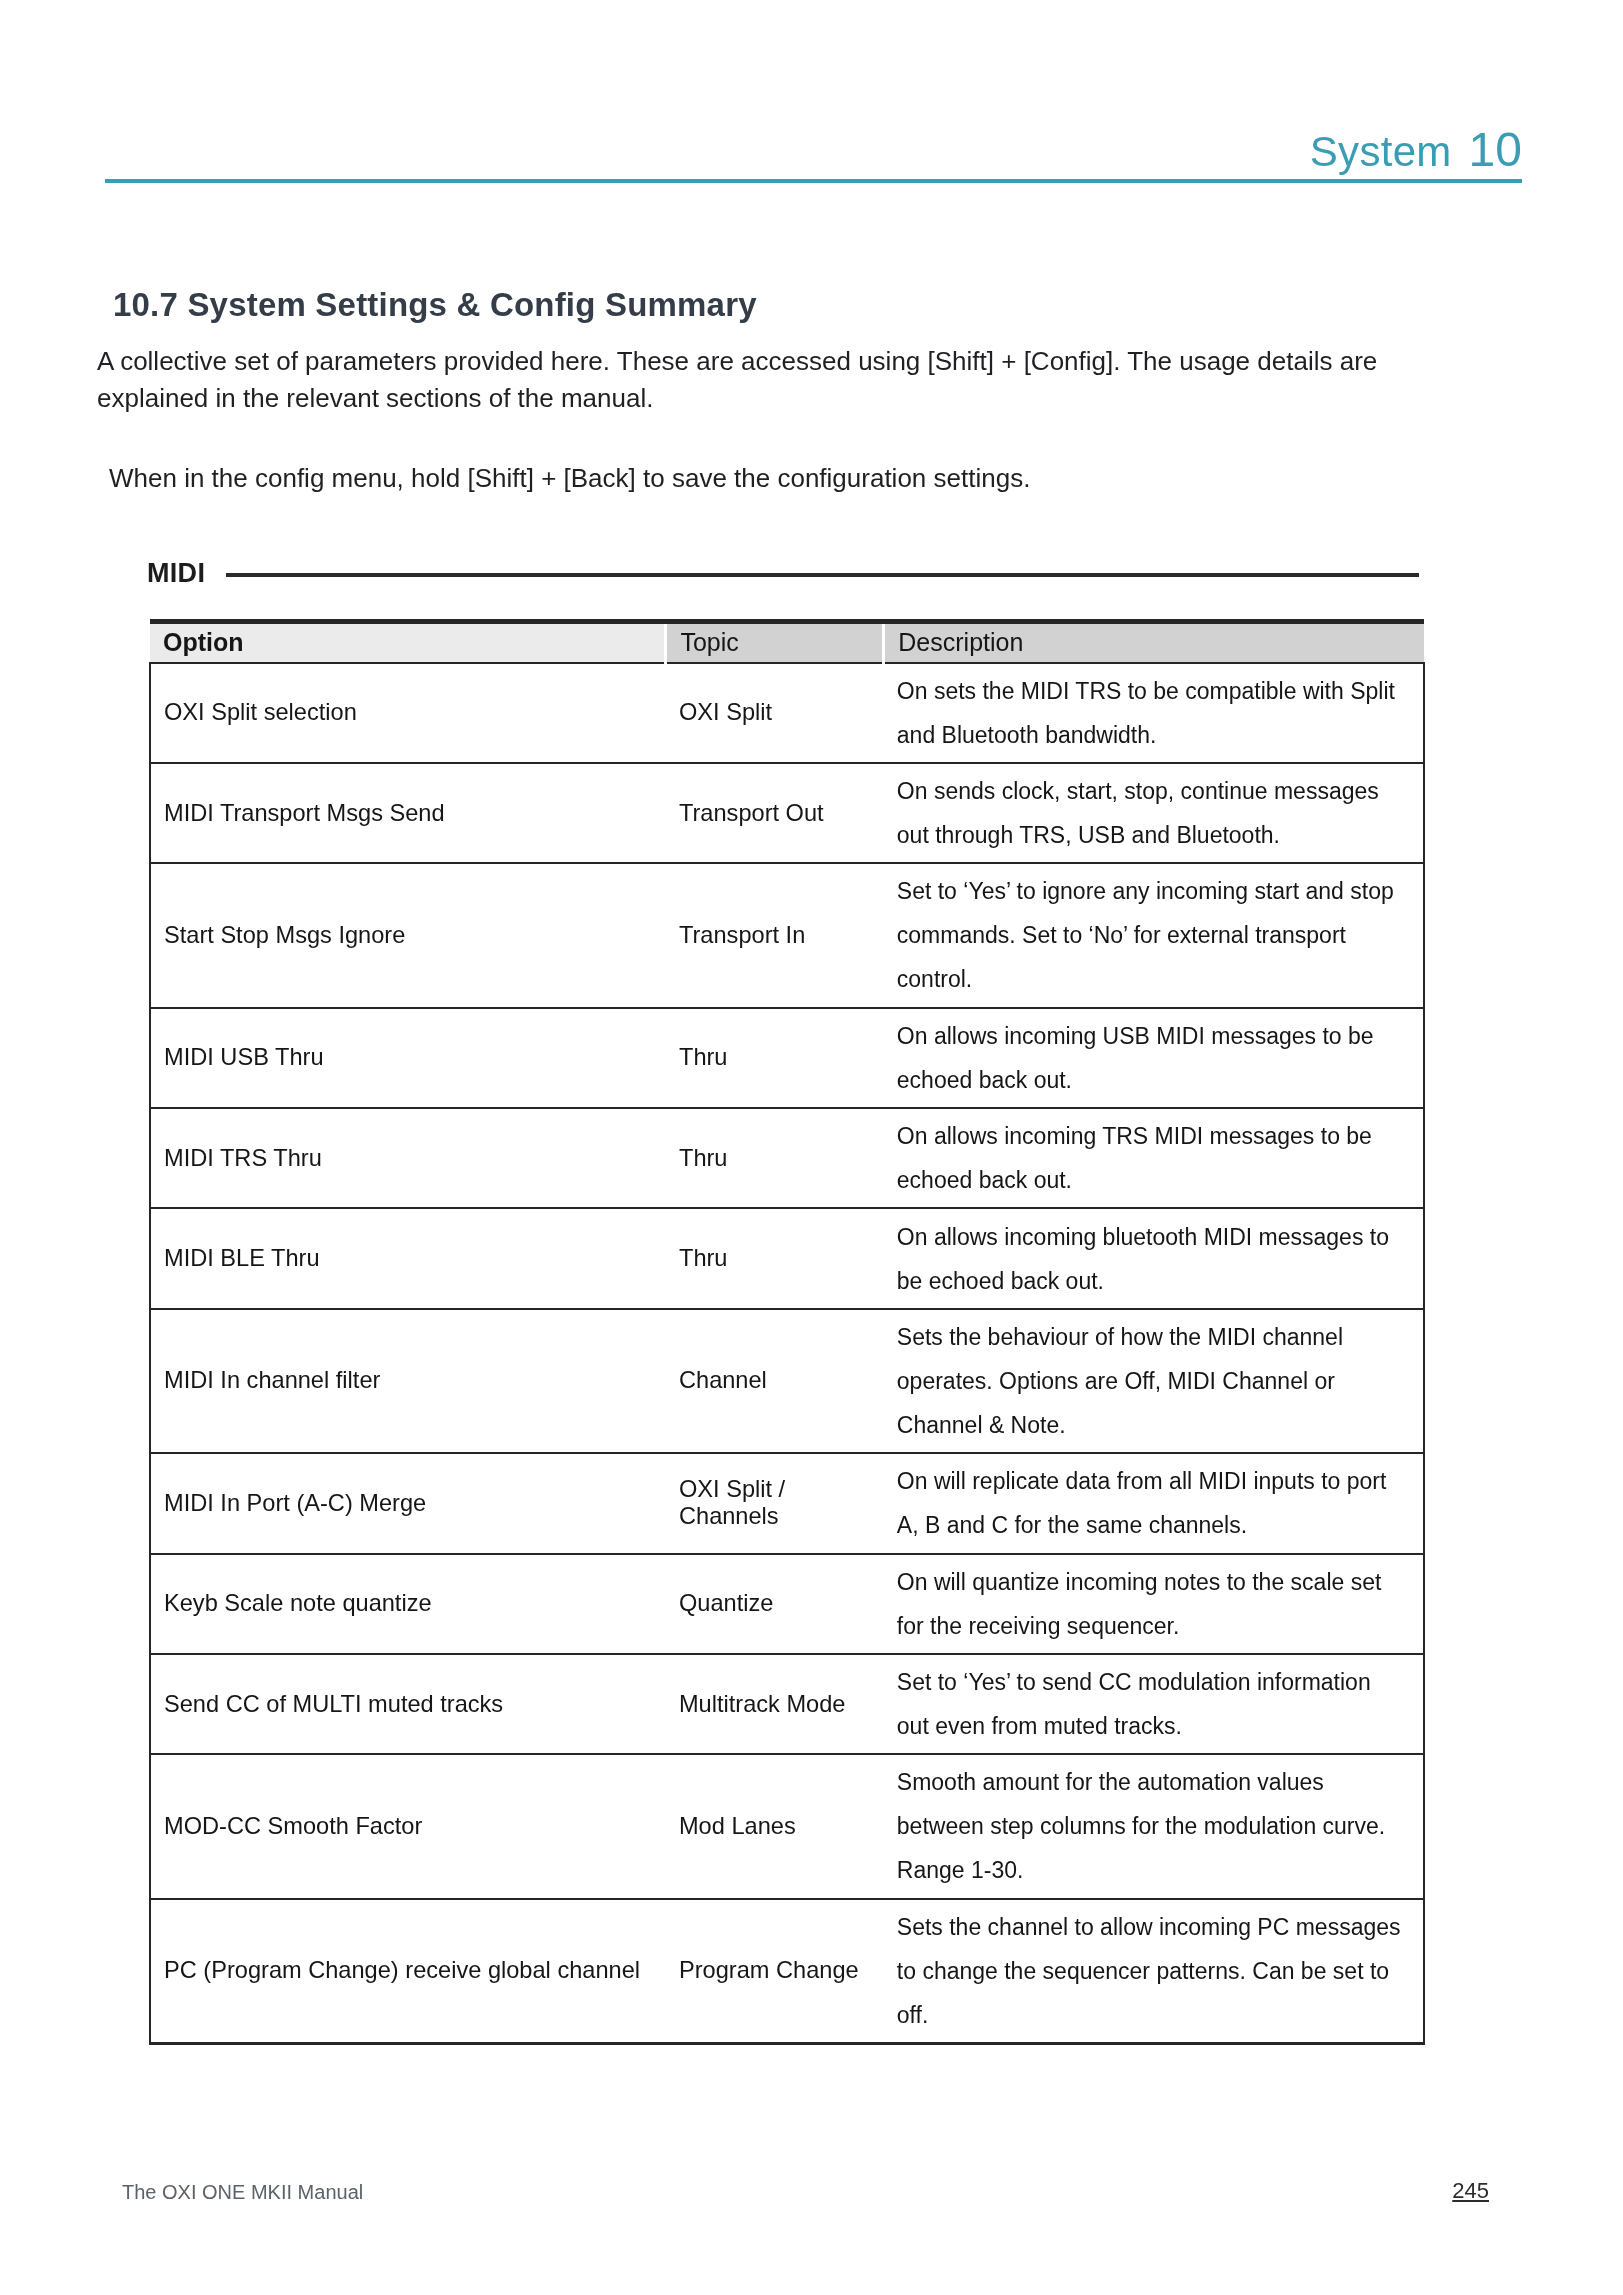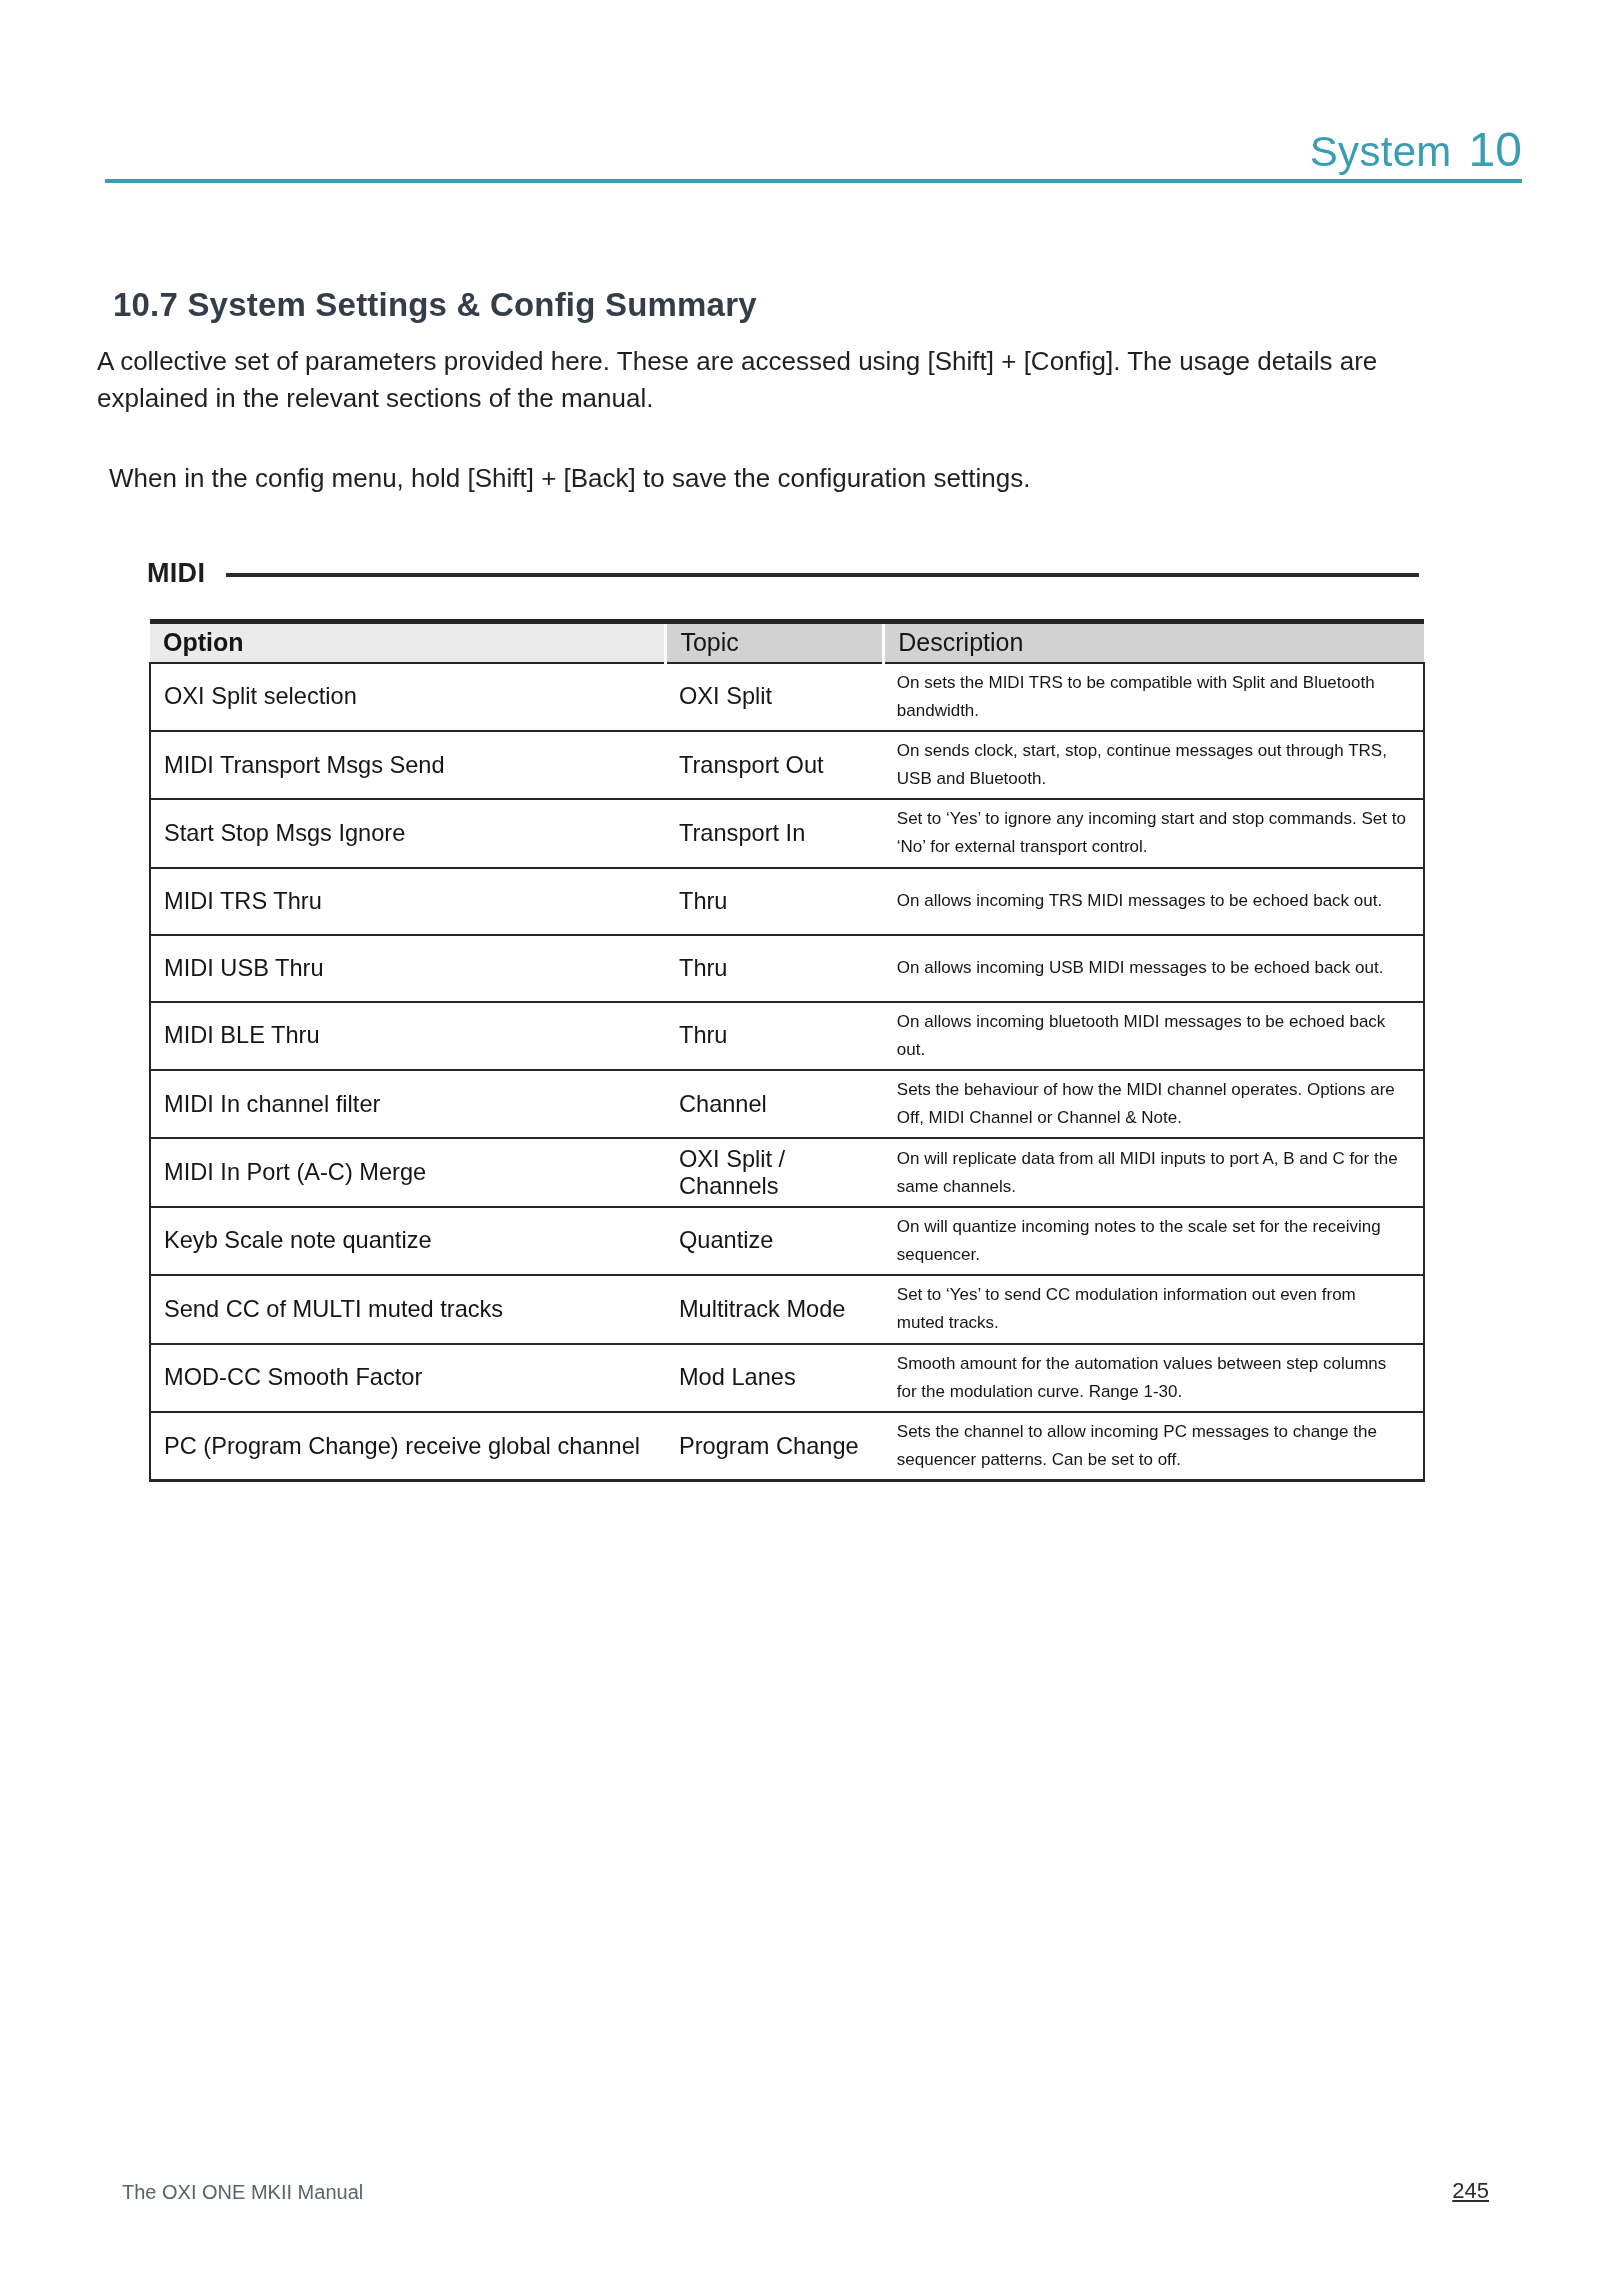--- a/index.html
+++ b/index.html
@@ -118,22 +118,22 @@
   }
   table.settings tbody td{
     height:67px;
     font-size:23.6px;
     color:#161618;
     padding:5.2px 15.7px 5.2px 13px;
     vertical-align:middle;
     background:#ffffff;
   }
   table.settings tbody td:nth-child(3){
-    font-size:17px;
-    line-height:28px;
+    font-size:23px;
+    line-height:44px;
   }
   table.settings tbody tr + tr td{
     border-top:2.6px solid var(--border-dark);
   }
   table.settings tbody td:first-child{border-left:2px solid var(--border-dark);}
   table.settings tbody td:last-child{border-right:2px solid var(--border-dark);}
   table.settings tbody tr:last-child td{border-bottom:3.3px solid var(--border-dark);}
   
   .footer-manual{
     position:absolute;
@@ -195,30 +195,30 @@
             <td>MIDI Transport Msgs Send</td>
             <td>Transport Out</td>
             <td>On sends clock, start, stop, continue messages out through TRS, USB and Bluetooth.</td>
           </tr>
           <tr>
             <td>Start Stop Msgs Ignore</td>
             <td>Transport In</td>
             <td>Set to ‘Yes’ to ignore any incoming start and stop commands. Set to ‘No’ for external transport control.</td>
           </tr>
           <tr>
+            <td>MIDI USB Thru</td>
+            <td>Thru</td>
+            <td>On allows incoming USB MIDI messages to be echoed back out.</td>
+          </tr>
+          <tr>
             <td>MIDI TRS Thru</td>
             <td>Thru</td>
             <td>On allows incoming TRS MIDI messages to be echoed back out.</td>
           </tr>
           <tr>
-            <td>MIDI USB Thru</td>
-            <td>Thru</td>
-            <td>On allows incoming USB MIDI messages to be echoed back out.</td>
-          </tr>
-          <tr>
             <td>MIDI BLE Thru</td>
             <td>Thru</td>
             <td>On allows incoming bluetooth MIDI messages to be echoed back out.</td>
           </tr>
           <tr>
             <td>MIDI In channel filter</td>
             <td>Channel</td>
             <td>Sets the behaviour of how the MIDI channel operates. Options are Off, MIDI Channel or Channel &amp; Note.</td>
           </tr>
           <tr>

